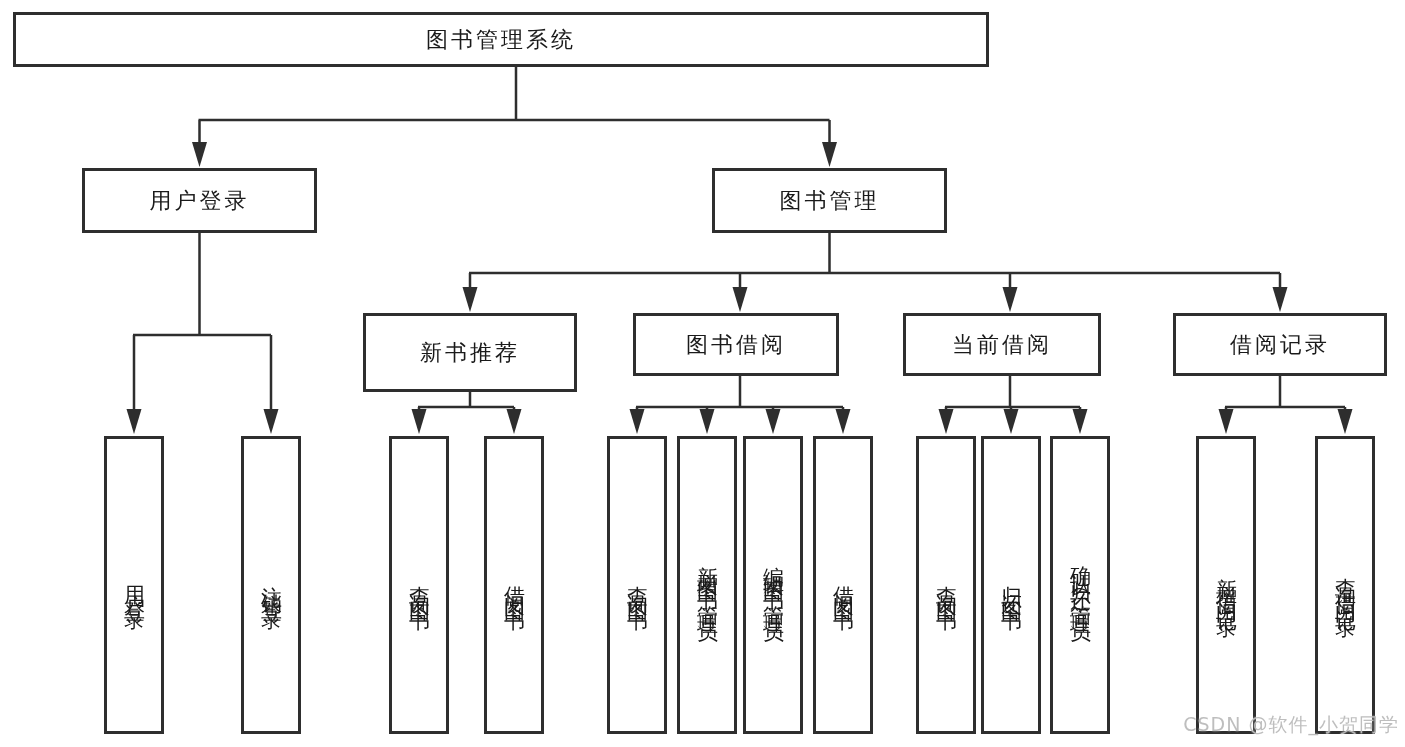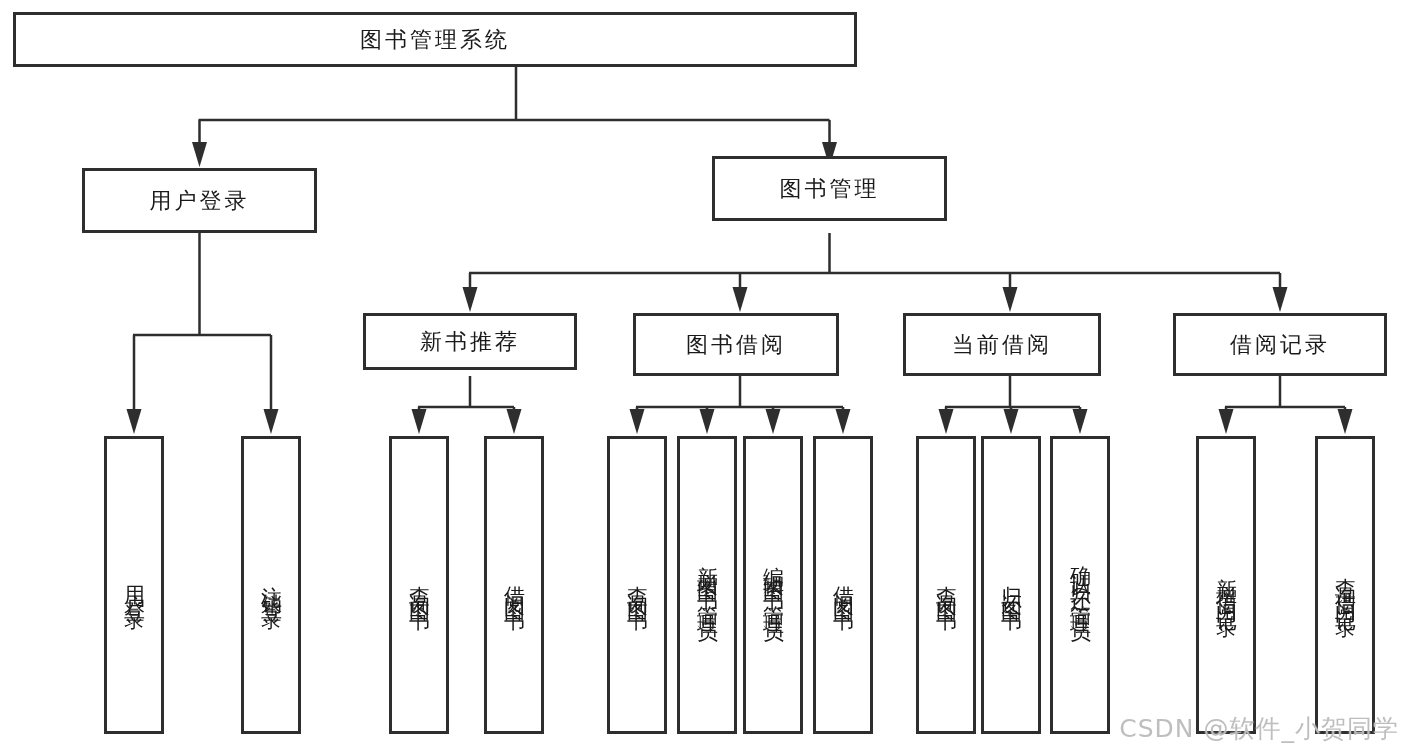--- a/index.html
+++ b/index.html
@@ -56,21 +56,21 @@
     letter-spacing: 8px;
     line-height: 1;
     color: #1a1a1a;
     white-space: nowrap;
   }
   #watermark {
     position: absolute;
     top: 712px;
     right: 6px;
     z-index: 3;
-    font-size: 25px;
+    font-size: 19px;
     letter-spacing: 1px;
     color: rgba(187, 187, 187, 0.95);
     text-shadow: 0 0 2px rgba(255,255,255,0.8);
     white-space: nowrap;
     text-align: center;
   }
 </style>
 </head>
 <body>
 
@@ -109,32 +109,32 @@
       <polygon points="765.5,409 780.5,409 773,434"></polygon>
       <polygon points="835.5,409 850.5,409 843,434"></polygon>
       <polygon points="938.5,409 953.5,409 946,434"></polygon>
       <polygon points="1003.5,409 1018.5,409 1011,434"></polygon>
       <polygon points="1072.5,409 1087.5,409 1080,434"></polygon>
       <polygon points="1218.5,409 1233.5,409 1226,434"></polygon>
       <polygon points="1337.5,409 1352.5,409 1345,434"></polygon>
     </g>
   </svg>
 
-  <div class="hbox" style="left:13px; top:12px; width:844px; height:55px;">
+  <div class="hbox" style="left:13px; top:12px; width:976px; height:55px;">
     <span>图书管理系统</span>
   </div>
 
   <div class="hbox" style="left:82px; top:168px; width:235px; height:65px;">
     <span>用户登录</span>
   </div>
-  <div class="hbox" style="left:712px; top:156px; width:235px; height:65px;">
+  <div class="hbox" style="left:712px; top:168px; width:235px; height:65px;">
     <span>图书管理</span>
   </div>
 
-  <div class="hbox" style="left:363px; top:313px; width:214px; height:57px;">
+  <div class="hbox" style="left:363px; top:313px; width:214px; height:79px;">
     <span>新书推荐</span>
   </div>
   <div class="hbox" style="left:633px; top:313px; width:206px; height:63px;">
     <span>图书借阅</span>
   </div>
   <div class="hbox" style="left:903px; top:313px; width:198px; height:63px;">
     <span>当前借阅</span>
   </div>
   <div class="hbox" style="left:1173px; top:313px; width:214px; height:63px;">
     <span>借阅记录</span>

